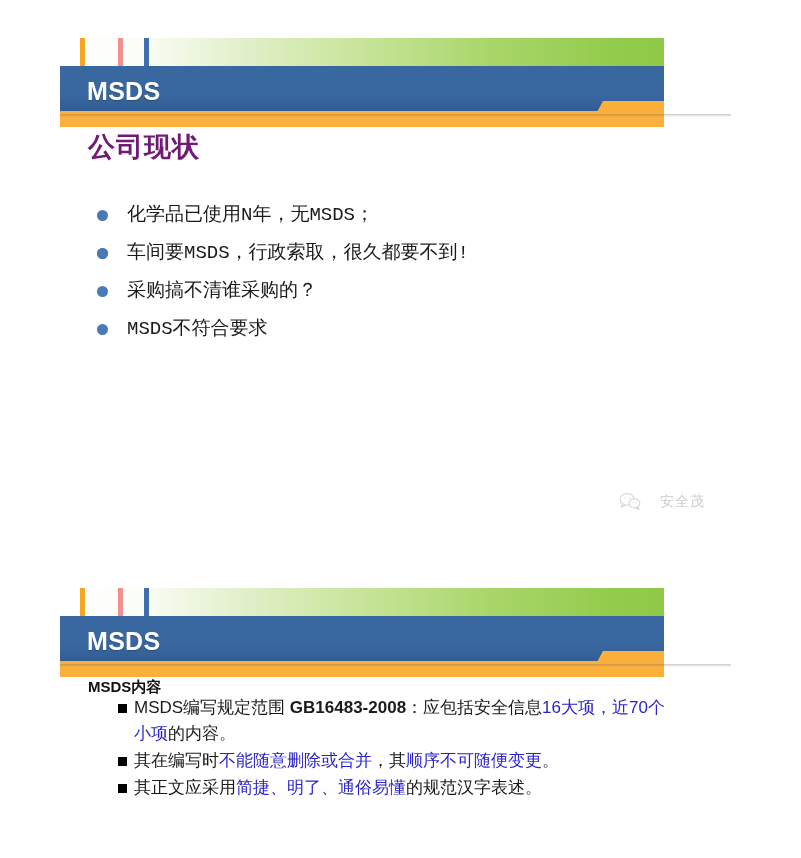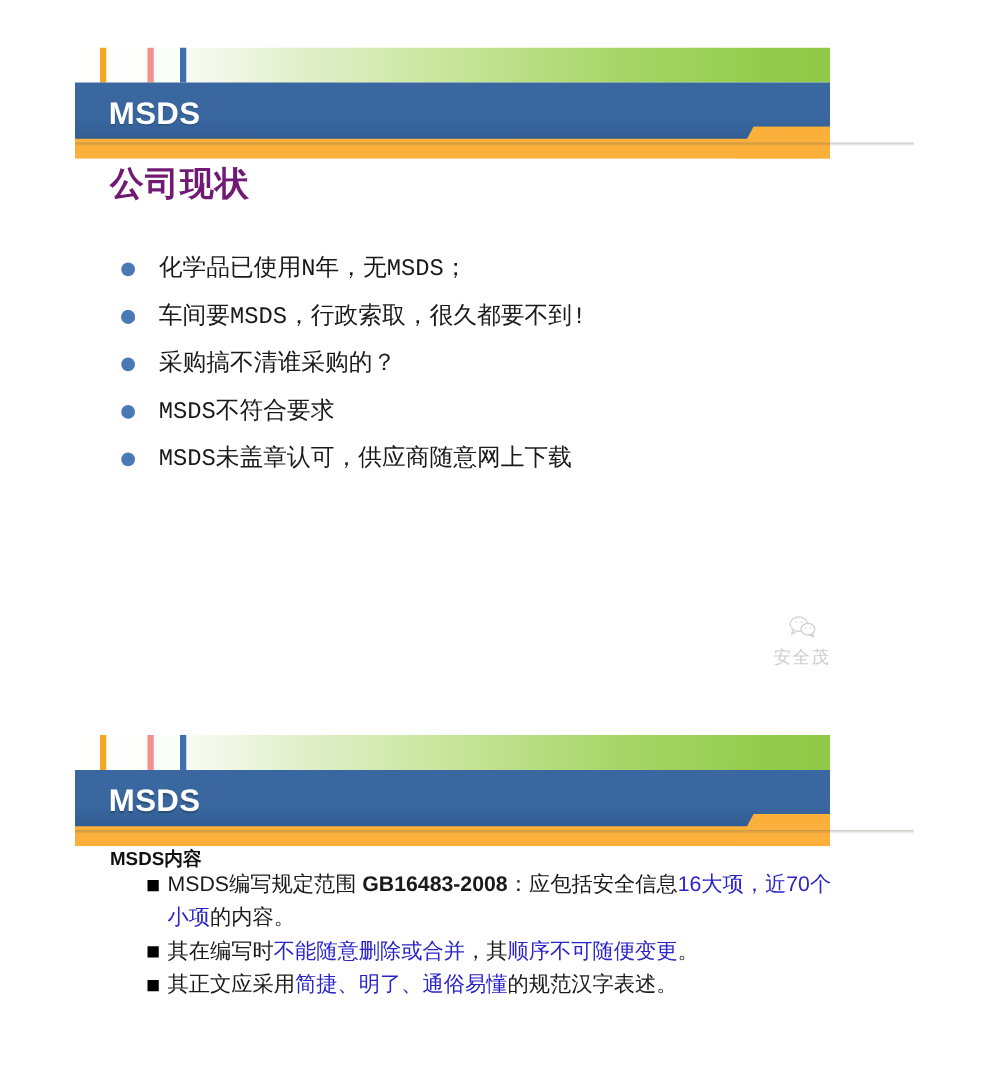--- a/index.html
+++ b/index.html
@@ -152,23 +152,22 @@
     background: #4a7ab5;
   }
 
   
   .watermark {
     position: absolute;
     left: 619px;
     top: 492px;
     display: flex;
     align-items: center;
-    gap: 6px;
+    gap: 19px;
     opacity: 0.30;
-    flex-direction: column;
   }
   .wechat-icon { width: 22px; height: 19px; display: block; }
   .watermark-text {
     font-size: 14px;
     color: #555555;
     letter-spacing: 1px;
   }
 
   
   .content-heading {
@@ -226,21 +225,20 @@
     <div class="banner-shadow" style="left:60px; top:114px; width:671px;"></div>
 
     <div class="section-title">公司现状</div>
 
     <ul class="bullet-list" id="bullet-list">
         <li class="bullet-item"><span class="bullet-dot"></span><span>化学品已使用N年，无MSDS；</span></li>
         <li class="bullet-item"><span class="bullet-dot"></span></li>
         <li class="bullet-item"><span class="bullet-dot"></span><span>车间要MSDS，行政索取，很久都要不到!</span></li>
         <li class="bullet-item"><span class="bullet-dot"></span><span>采购搞不清谁采购的？</span></li>
         <li class="bullet-item"><span class="bullet-dot"></span><span>MSDS不符合要求</span></li>
-        <li class="bullet-item"><span class="bullet-dot"></span><span>MSDS未盖章认可，供应商随意网上下载</span></li>
       </ul>
 
     <div class="watermark">
       <span>
         <svg class="wechat-icon" viewBox="0 0 30 26" fill="none" stroke="#6b6b6b" stroke-width="1.4">
           <ellipse cx="11" cy="10" rx="9.5" ry="8"></ellipse>
           <path d="M5 16 L3 21 L7.5 18.6" stroke-linecap="round" stroke-linejoin="round"></path>
           <circle cx="7.8" cy="8" r="0.9" fill="#6b6b6b" stroke="none"></circle>
           <circle cx="14.2" cy="8" r="0.9" fill="#6b6b6b" stroke="none"></circle>
           <ellipse cx="21" cy="15.5" rx="7.5" ry="6.4" fill="#ffffff"></ellipse>

